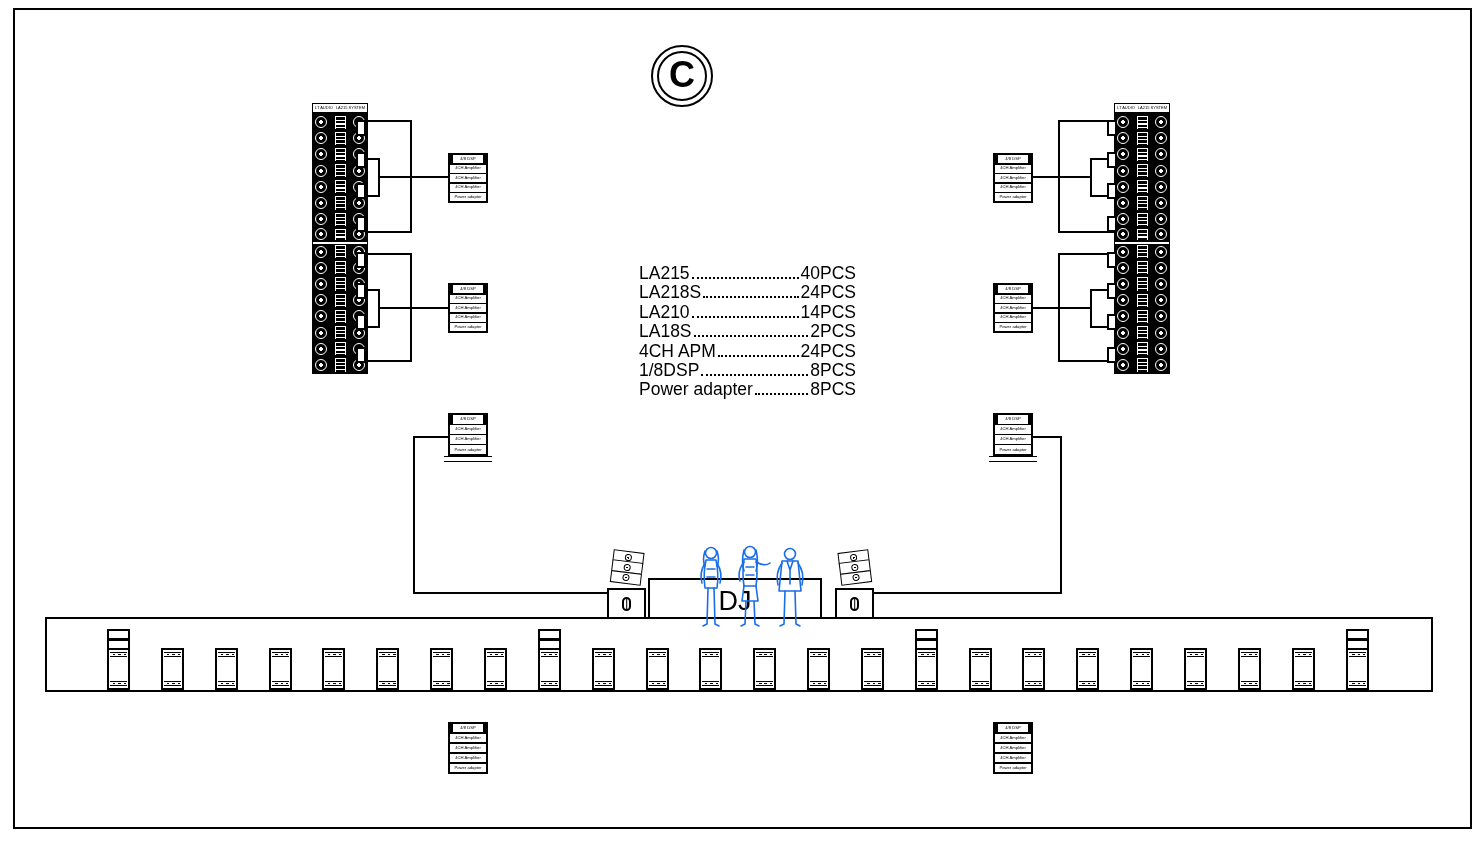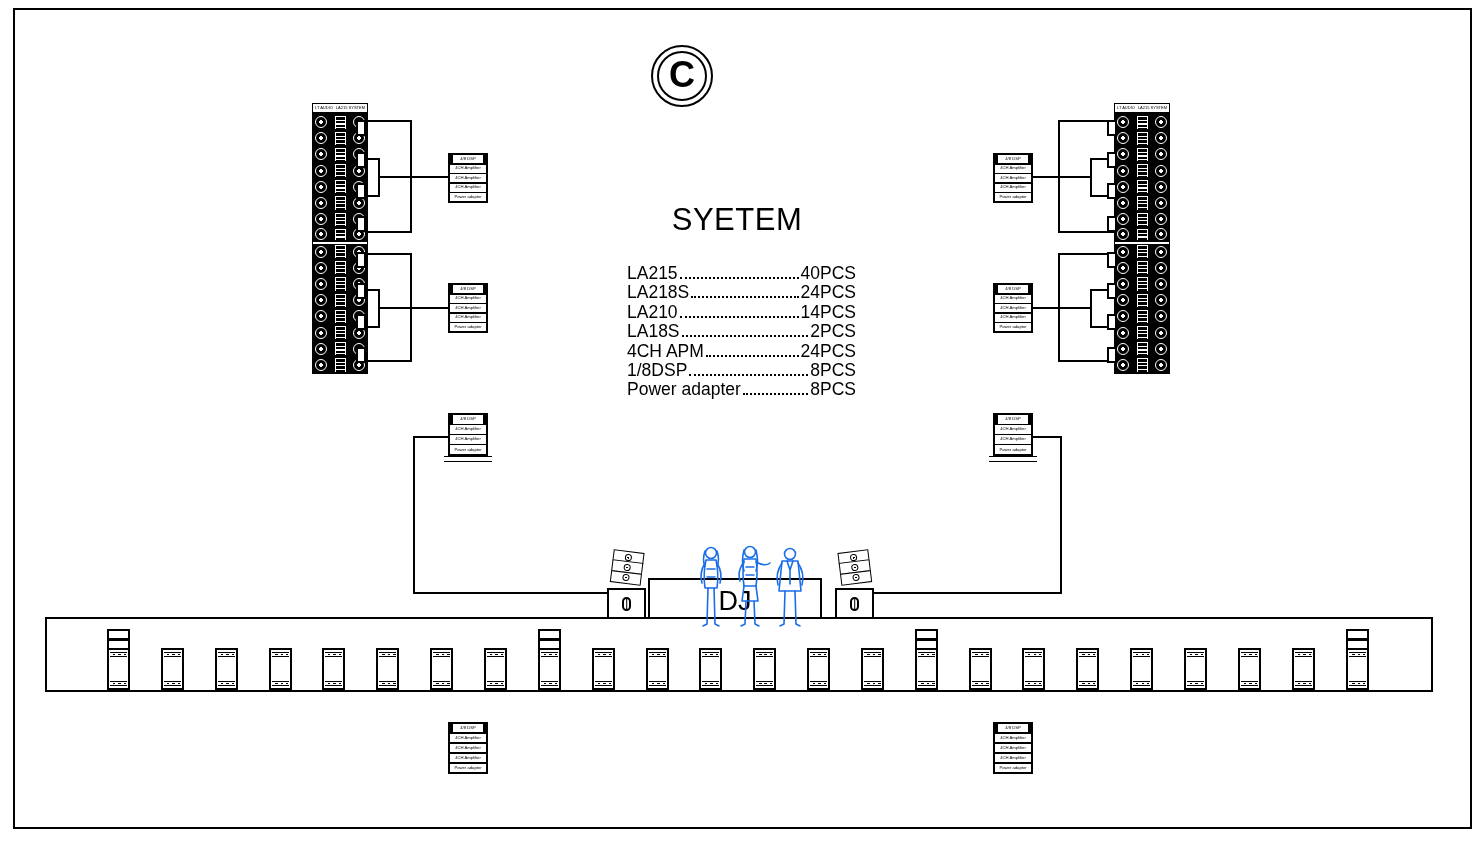--- a/index.html
+++ b/index.html
@@ -35,21 +35,21 @@
              box-sizing:border-box;z-index:4;}
   
   .logo-outer{position:absolute;left:651px;top:45px;width:62px;height:62px;border:2.5px solid #000;
               border-radius:50%;box-sizing:border-box;display:flex;align-items:center;justify-content:center;}
   .logo-inner{width:50px;height:50px;border:2px solid #000;border-radius:50%;box-sizing:border-box;
               display:flex;align-items:center;justify-content:center;font-size:36px;font-weight:bold;padding-bottom:2px;}
   
   .sys-title{position:absolute;left:617px;top:202px;width:240px;text-align:center;
              font-size:31px;letter-spacing:.5px;}
   .equip{position:absolute;left:627px;top:263px;width:229px;font-size:17.5px;}
-  .equip-row{display:flex;align-items:baseline;height:19.4px;white-space:nowrap;}
+  .equip-row{display:flex;align-items:baseline;height:19.4px;white-space:nowrap;margin-left:12px;}
   .equip-leader{flex:1;border-bottom:2.2px dotted #000;margin:0 2px 4px;min-width:8px;}
   
   .stage-bar{position:absolute;left:45px;top:617px;width:1388px;height:75px;border:2px solid #000;
              box-sizing:border-box;background:#fff;z-index:1;}
   .st-sp{position:absolute;width:23px;height:42px;border:2px solid #000;box-sizing:border-box;
          background:#fff;z-index:2;}
   .band{position:absolute;left:1px;right:1px;height:5px;border-top:1.4px solid #000;
         border-bottom:1.4px solid #000;box-sizing:border-box;
         background-image:repeating-linear-gradient(90deg,transparent 0 3px,#000 3px 5.5px);
         background-position:0 50%;background-size:100% 1.4px;background-repeat:no-repeat;}
@@ -77,21 +77,20 @@
 </head>
 <body>
 
 <div class="canvas">
   <div class="outer-frame"></div>
 
   <div class="logo-outer">
     <div class="logo-inner">C</div>
   </div>
 
-  <div class="sys-title">SYETEM</div>
   <div class="equip" id="equip-list">
       <div class="equip-row">
         <div>LA215</div>
         <div class="equip-leader"></div>
         <div>40PCS</div>
       </div>
       <div class="equip-row">
         <div>LA218S</div>
         <div class="equip-leader"></div>
         <div>24PCS</div>

